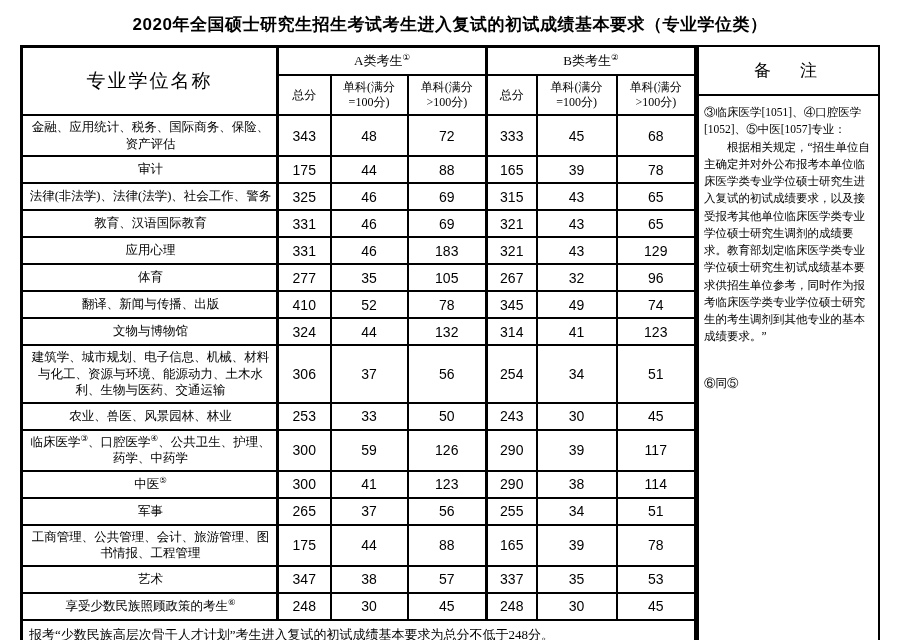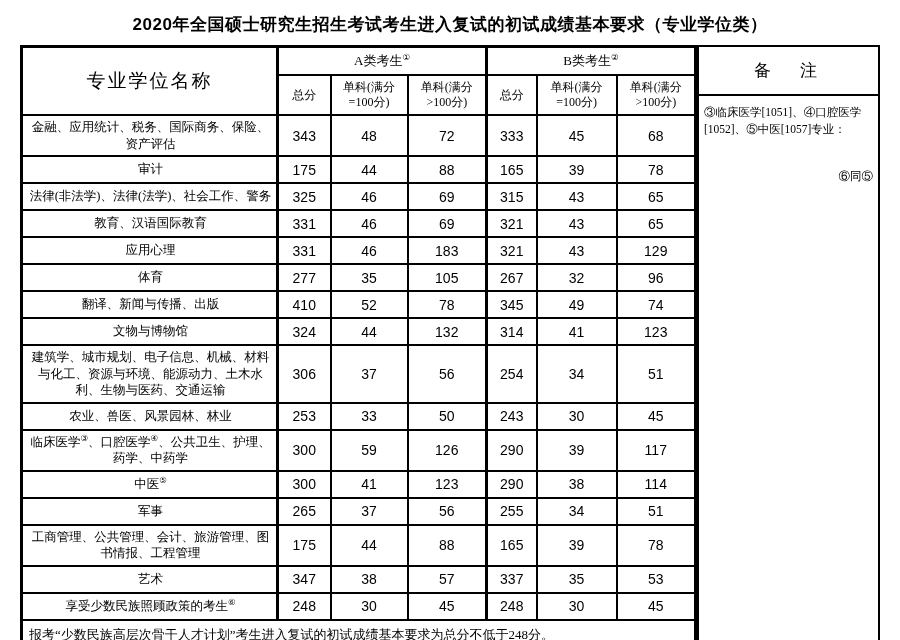--- a/index.html
+++ b/index.html
@@ -97,21 +97,21 @@
     flex: 0 0 auto;
   }
   .remark-content {
     padding: 8px 5px 6px 5px;
     font-size: 11.5px;
     line-height: 1.5;
     flex: 1 1 auto;
   }
   .remark-content p { margin: 0; }
   .r-body { text-indent: 2em; }
-  .r-ref { margin-top: 2.6em !important; text-align: right; }
+  .r-ref { margin-top: 2.6em !important; }
 </style>
 </head>
 <body>
 
 <div class="page">
   <div class="doc-title">2020年全国硕士研究生招生考试考生进入复试的初试成绩基本要求（专业学位类）</div>
 
   <div class="layout">
 
     <table class="main">
@@ -287,18 +287,19 @@
           <tr>
             <td class="note" colspan="7">报考“少数民族高层次骨干人才计划”考生进入复试的初试成绩基本要求为总分不低于248分。</td>
           </tr>
         </tbody>
     </table>
 
     <div class="remark-panel">
       <div class="remark-header">备　注</div>
       <div class="remark-content">
         <p class="r-heading">③临床医学[1051]、④口腔医学[1052]、⑤中医[1057]专业：</p>
+        <p class="r-body">根据相关规定，“招生单位自主确定并对外公布报考本单位临床医学类专业学位硕士研究生进入复试的初试成绩要求，以及接受报考其他单位临床医学类专业学位硕士研究生调剂的成绩要求。教育部划定临床医学类专业学位硕士研究生初试成绩基本要求供招生单位参考，同时作为报考临床医学类专业学位硕士研究生的考生调剂到其他专业的基本成绩要求。”</p>
         <p class="r-ref">⑥同⑤</p>
       </div>
     </div>
 
   </div>
 </div>
 
 </body></html>

